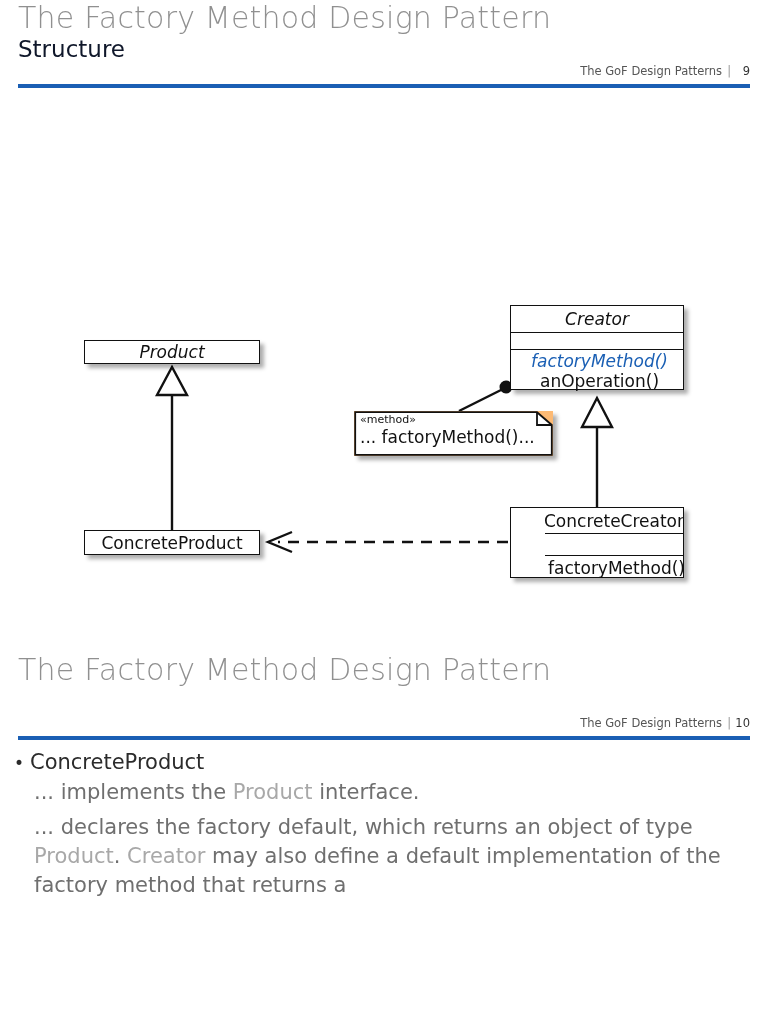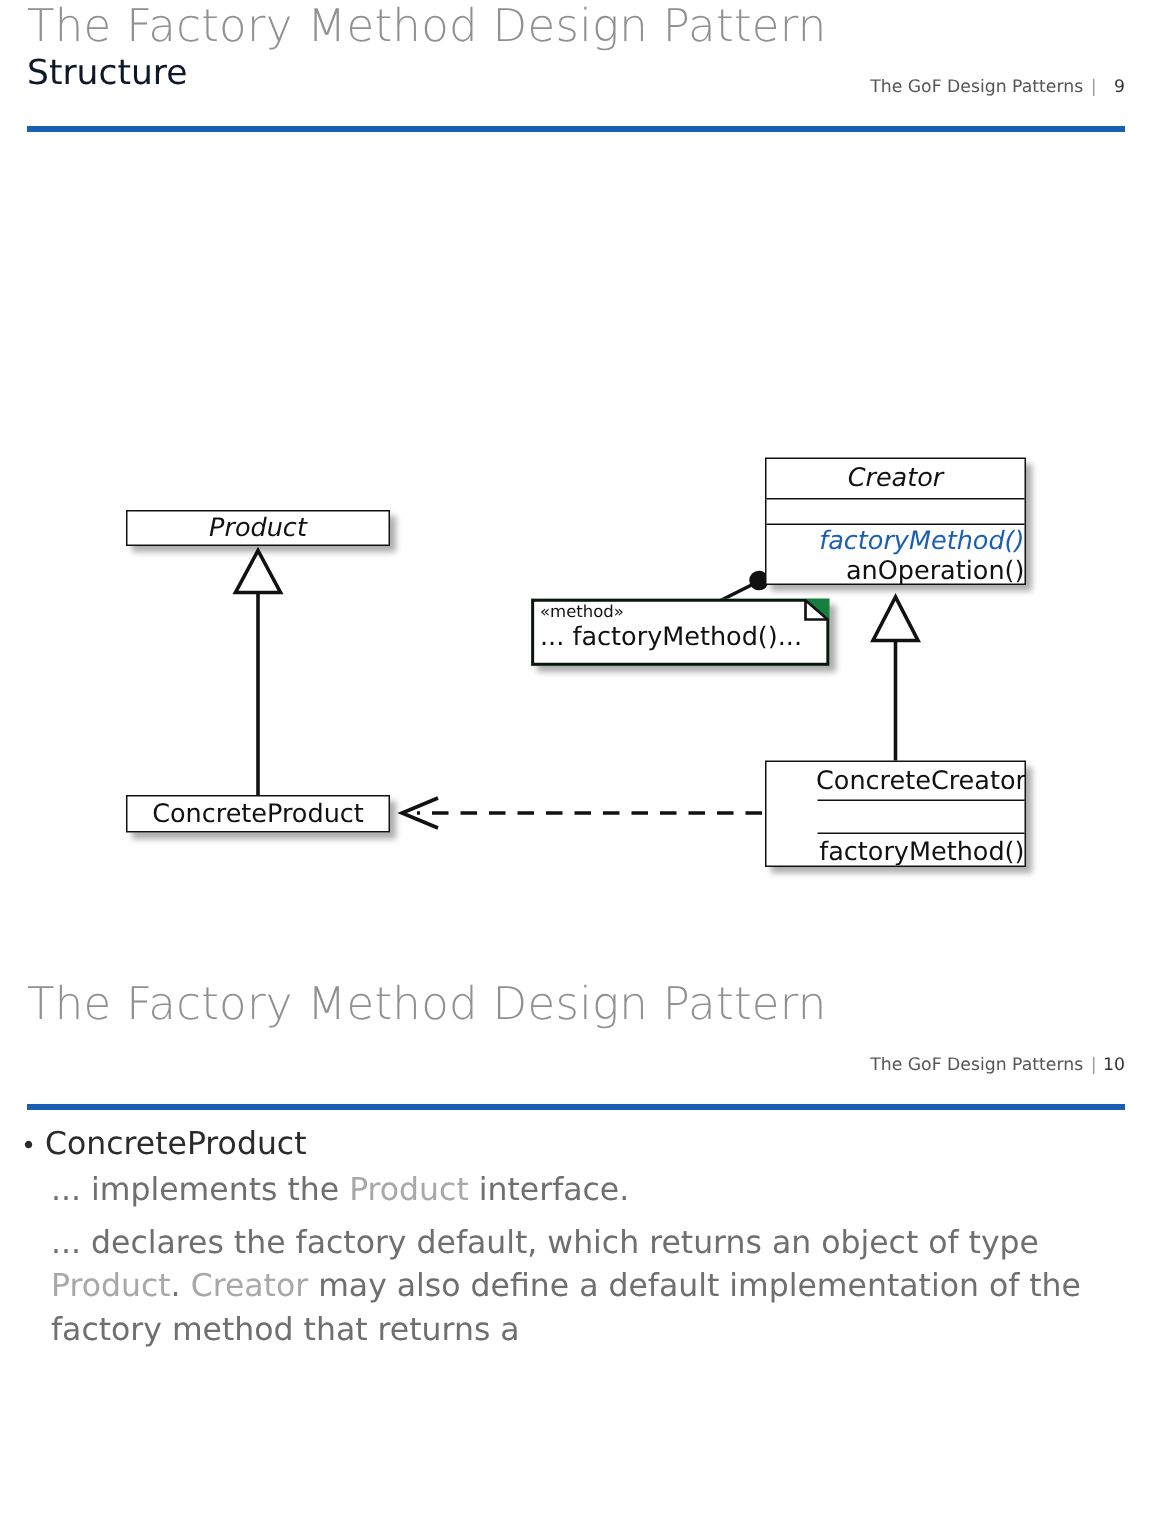--- a/index.html
+++ b/index.html
@@ -40,21 +40,21 @@
     left: 18px;
     top: 36px;
     font-size: 23px;
     color: #0f172a;
     white-space: nowrap;
     font-family: "DejaVu Sans", sans-serif;
   }
   .slide-footer {
     position: absolute;
     right: 18px;
-    top: 50px;
+    top: 64px;
     font-size: 11.5px;
     color: #555555;
     white-space: nowrap;
   }
   .footer-sep {
     color: #9a9a9a;
     padding: 0 3px 0 5px;
   }
   .footer-page {
     color: #333333;
@@ -96,40 +96,41 @@
     justify-content: center;
     font-size: 17px;
     color: #111111;
   }
   .cell-title.abstract {
     font-style: italic;
   }
   .cell-empty { }
   .cell-ops {
     flex-direction: column;
-    align-items: flex-end;
+    align-items: center;
     justify-content: center;
     padding: 1px 0 1px 5px;
   }
   .op-line {
     font-size: 17px;
     line-height: 20px;
     color: #111111;
     white-space: nowrap;
   }
   .op-line.abstract-op {
     color: #1a5fb4;
     font-style: italic;
   }
 
   
   .uml-note {
     position: absolute;
-    background: #15803d;
+    background: #fdba74;
     box-shadow: 4px 4px 4px rgba(0,0,0,0.32);
+    margin-top: 12px;
   }
   .uml-note svg {
     position: absolute;
     left: 0;
     top: 0;
   }
   .note-text {
     position: absolute;
     left: 6px;
     top: 2px;

